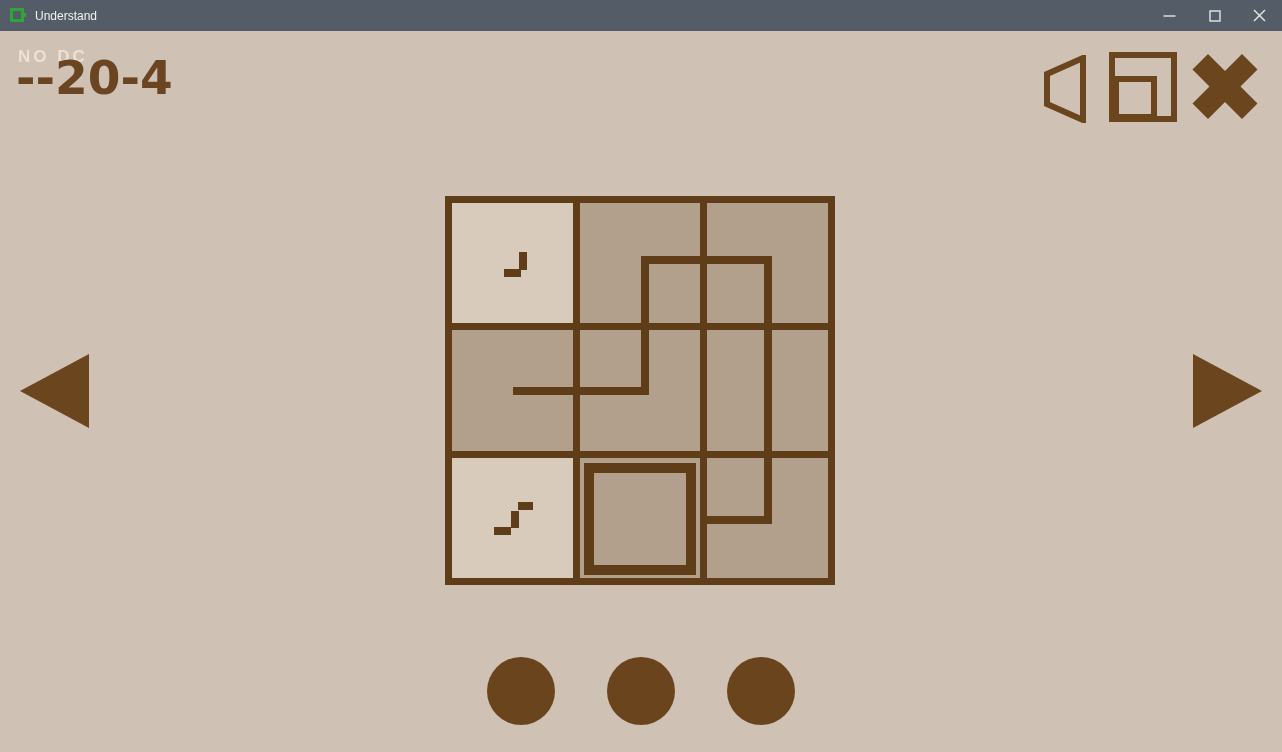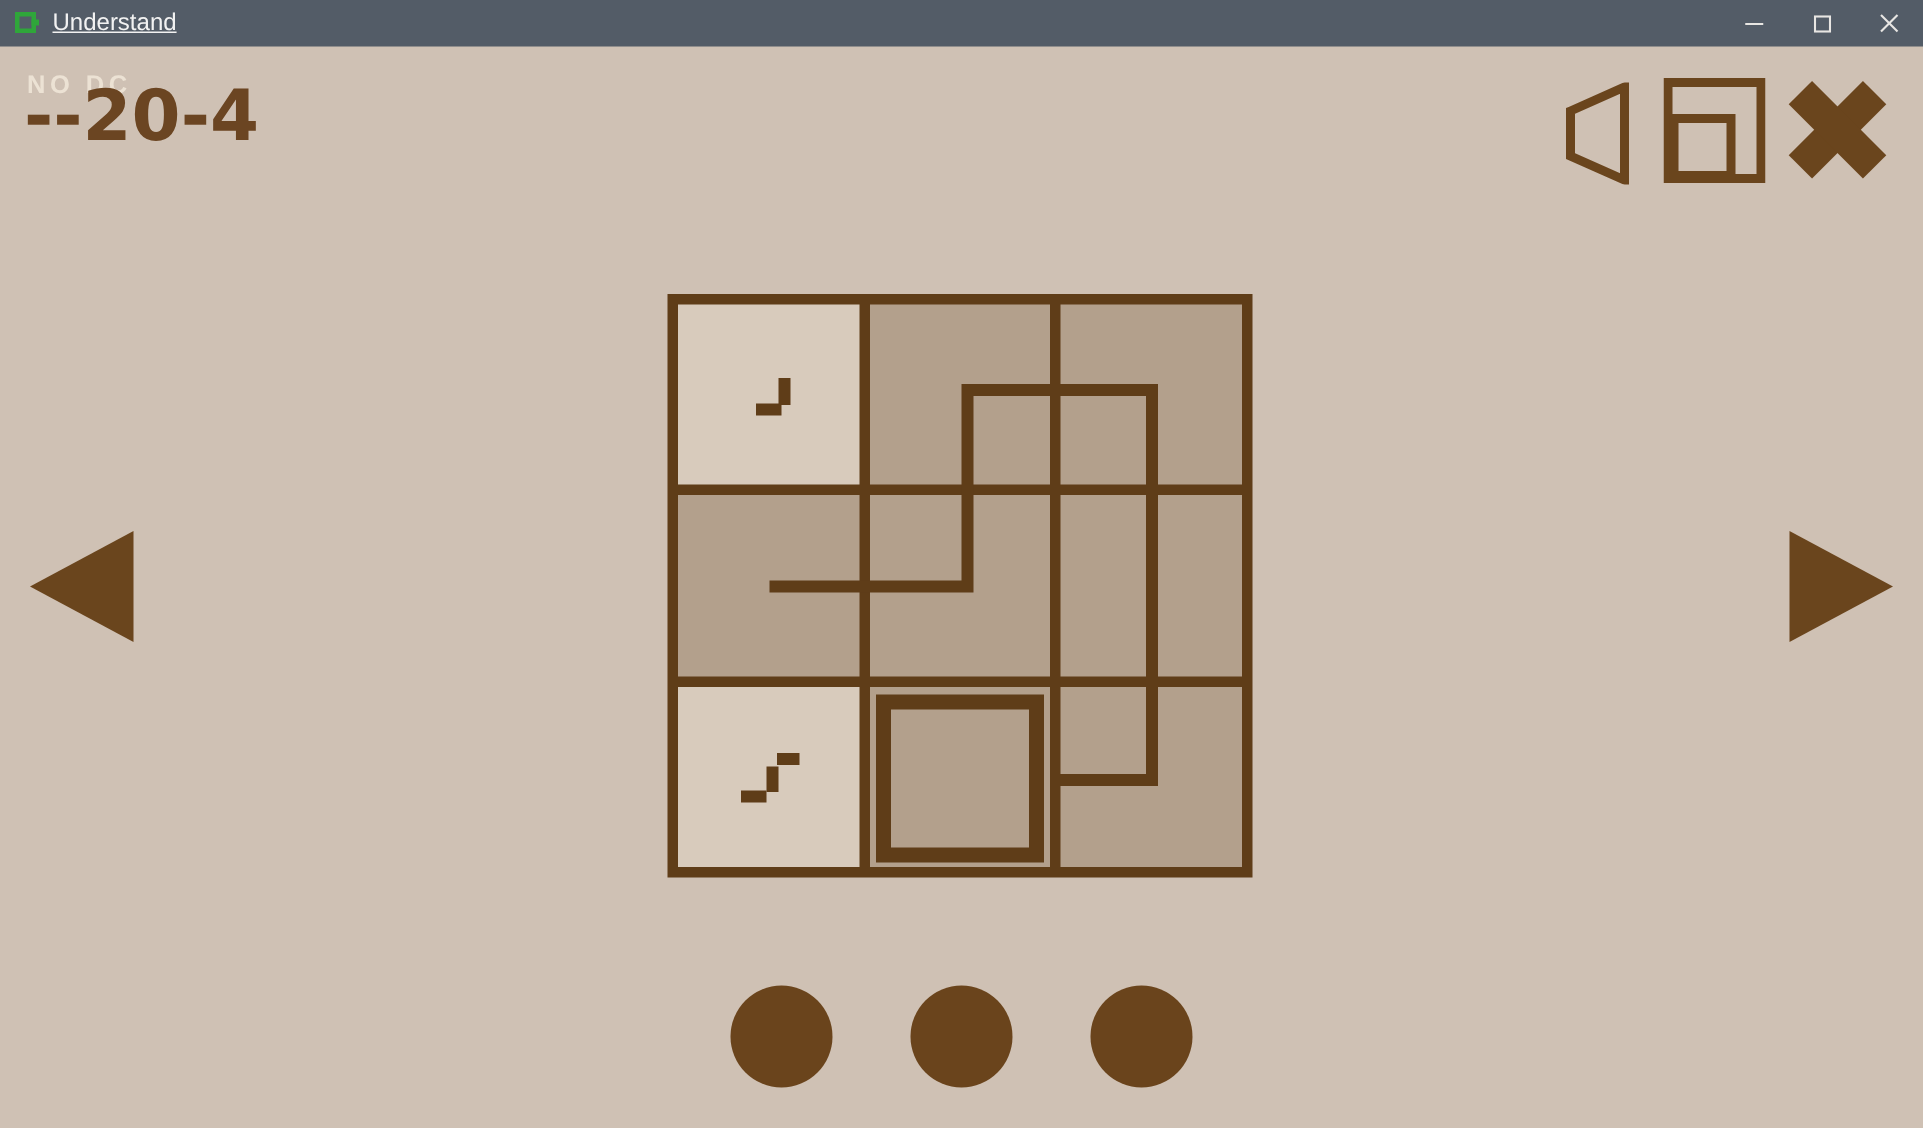--- a/index.html
+++ b/index.html
@@ -10,21 +10,21 @@
     font-family:"Liberation Sans", sans-serif;
     overflow:hidden;
   }
 
   
   .titlebar {
     position:absolute; top:0; left:0; width:1282px; height:31px;
     background:#535c67; display:flex; align-items:center;
   }
   .app-icon { margin-left:9px; width:17px; height:17px; flex:0 0 auto; }
-  .win-title { margin-left:9px; color:#f2f2f2; font-size:16px;text-decoration:underline; }
+  .win-title { margin-left:9px; color:#f2f2f2; font-size:12px; }
   .win-controls { margin-left:auto; display:flex; height:100%; }
   .win-btn {
     width:45px; height:100%; border:none; background:transparent;
     display:flex; align-items:center; justify-content:center; cursor:default;
   }
 
   
   .modifier {
     position:absolute; left:18px; top:47px;
     font-family:Liberation Sans, sans-serif;

